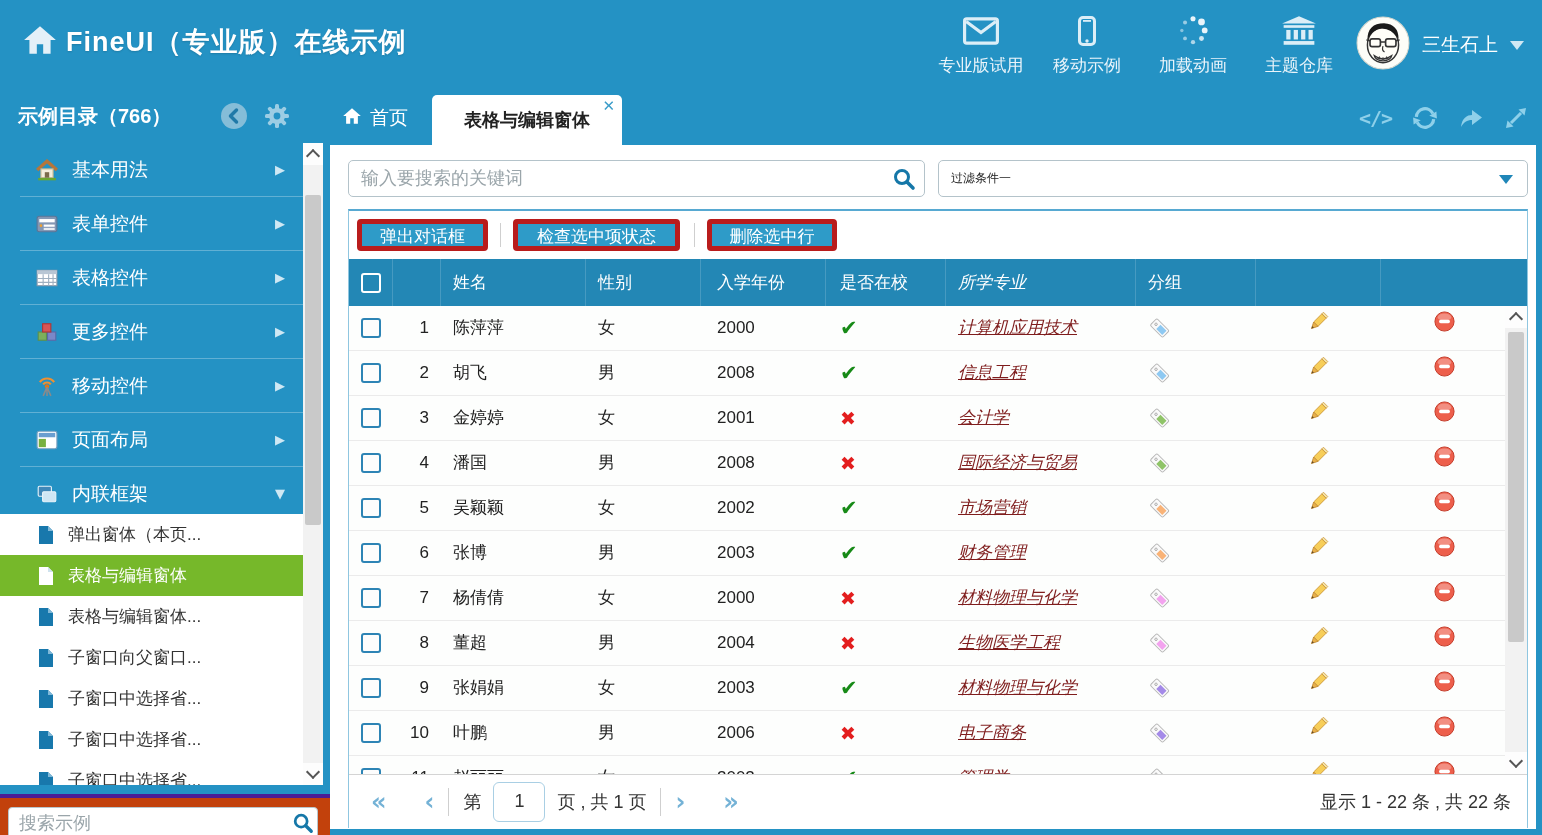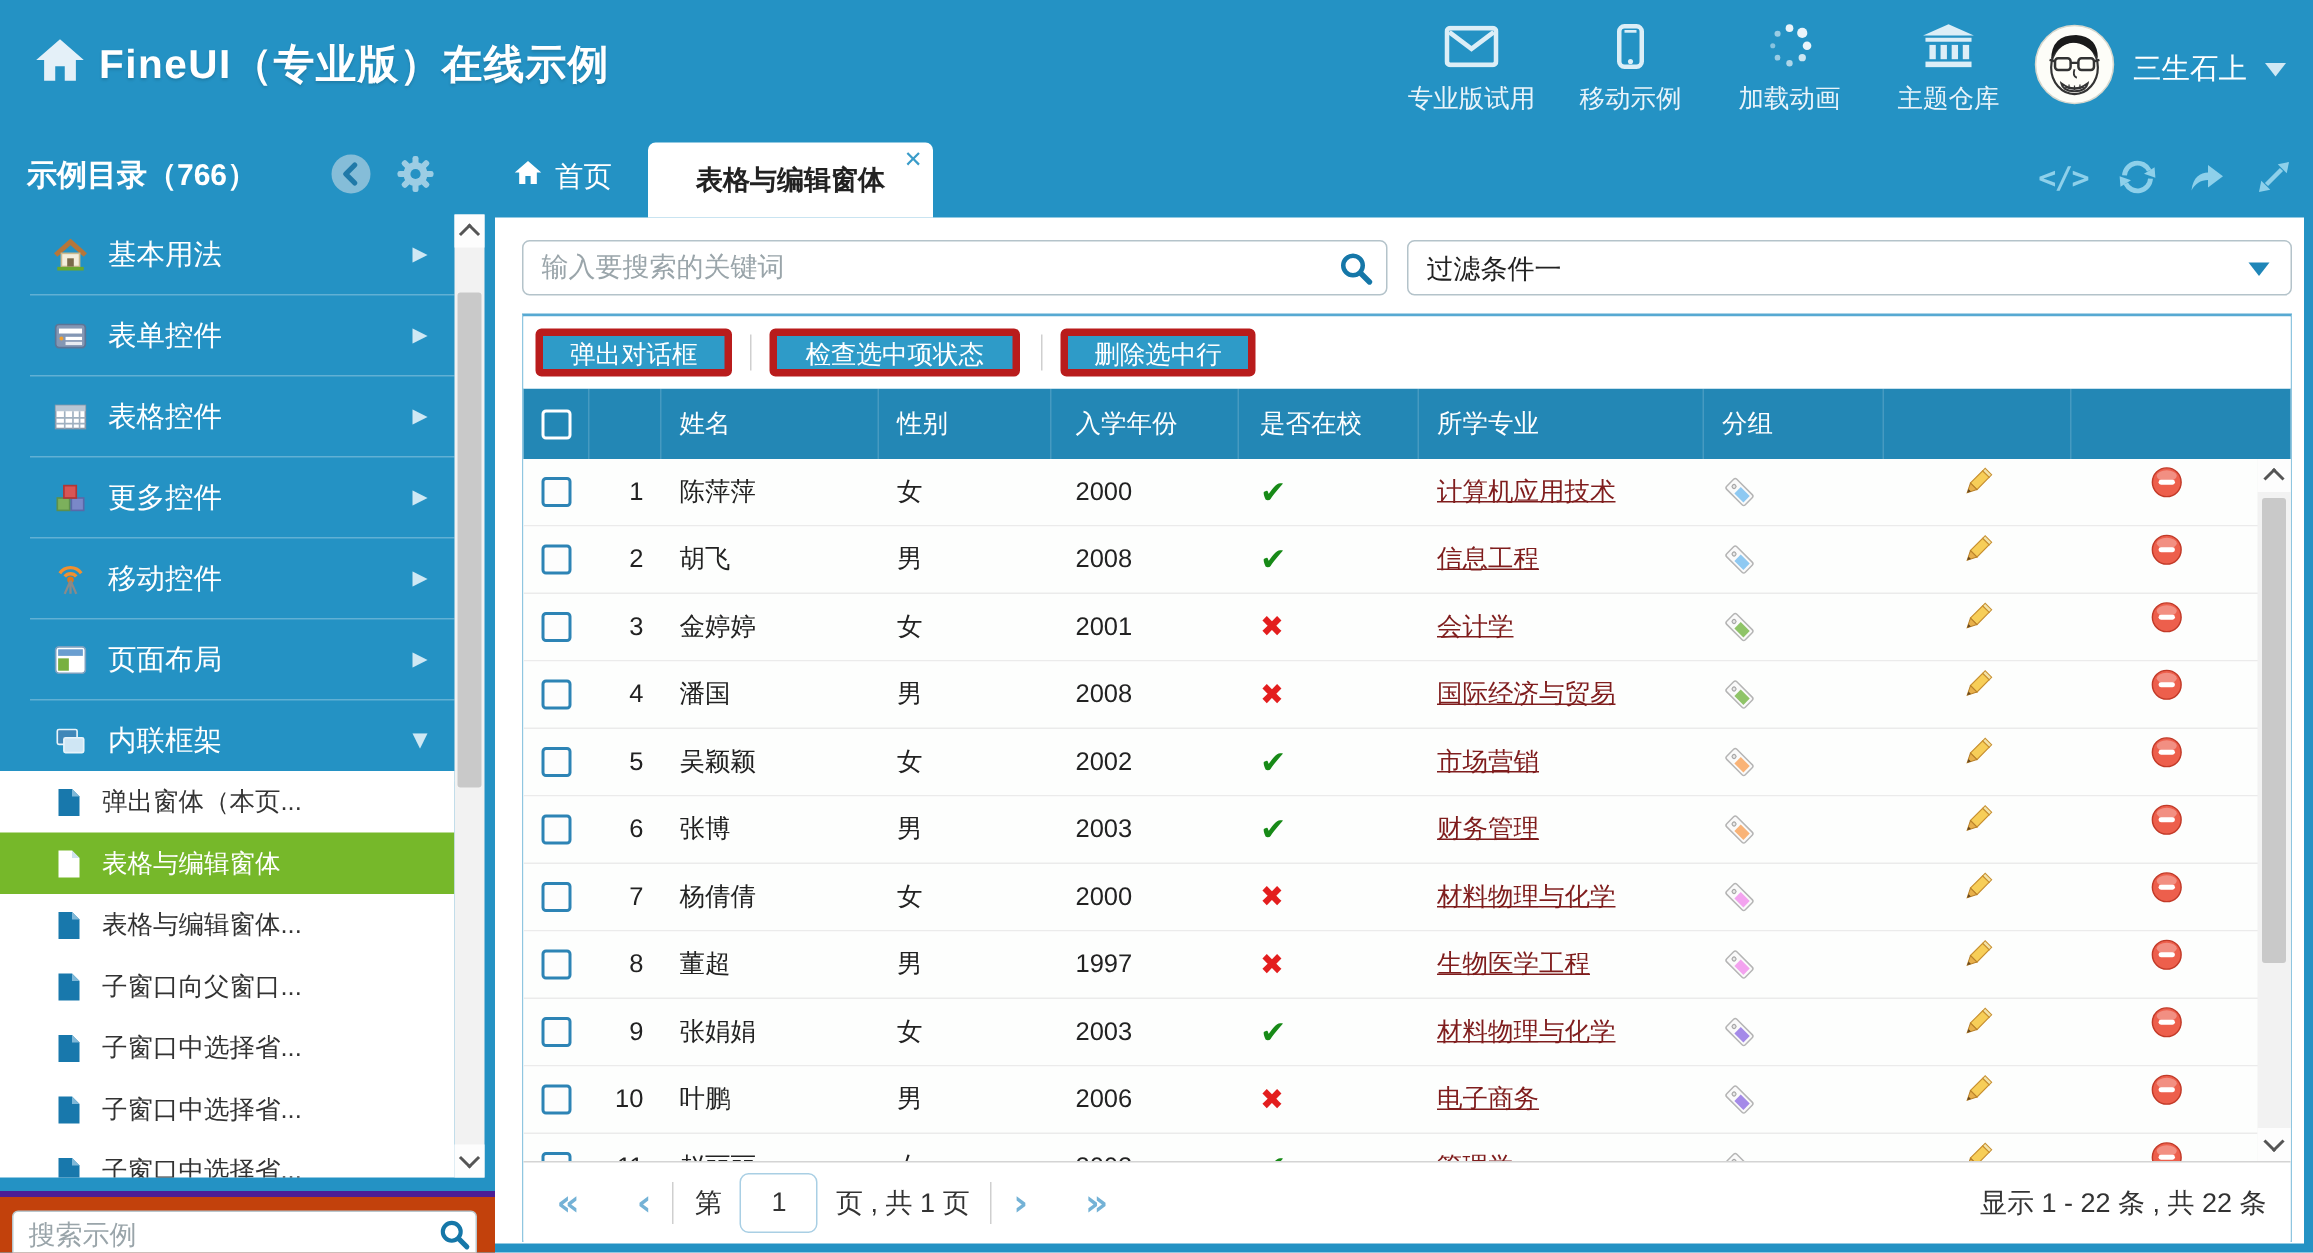--- a/index.html
+++ b/index.html
@@ -57,40 +57,40 @@
   .tab-close{position:absolute;right:7px;top:2px;color:#3a9cc9;font-size:15px;font-weight:bold;cursor:pointer;font-family:"DejaVu Sans",sans-serif;}
   .tabbar-tools{position:absolute;right:14px;top:15px;display:flex;align-items:center;gap:20px;}
   .tool-code{color:#8ed0ea;font-size:20px;font-weight:bold;letter-spacing:-1px;cursor:pointer;font-family:"DejaVu Sans Mono",monospace;}
   .tool{cursor:pointer;display:flex;align-items:center;}
   
   #main{position:absolute;left:330px;top:145px;width:1206px;height:684px;background:#fff;}
   .kw-input{position:absolute;left:18px;top:15px;width:577px;height:37px;border:1px solid #b4c3ca;border-radius:5px;box-sizing:border-box;font-size:18px;padding:0 40px 0 12px;color:#333;outline:none;}
   .kw-input::placeholder{color:#9aa5aa;}
   .kw-mag{position:absolute;left:562px;top:22px;}
   .filter-select{position:absolute;left:608px;top:15px;width:590px;height:37px;border:1px solid #b4c3ca;border-radius:5px;box-sizing:border-box;display:flex;align-items:center;cursor:pointer;background:#fff;}
-  .filter-value{font-size:18px;color:#222;margin-left:12px;flex:1;}
+  .filter-value{font-size:12px;color:#222;margin-left:12px;flex:1;}
   .filter-caret{width:0;height:0;border:7px solid transparent;border-top:9px solid #1f86b8;margin:8px 14px 0 0;}
   
   .grid-box{position:absolute;left:18px;top:64px;width:1180px;height:619px;border:1px solid #8fc6e0;border-top:2px solid #57a9d2;box-sizing:border-box;}
   .toolbar{position:relative;height:48px;background:#fff;}
   .tb-btn{position:absolute;top:8px;height:32px;background:#2e9bc8;border:5px solid #b91c1c;border-radius:4px;color:#fff;font-size:17px;cursor:pointer;font-family:inherit;}
   .tb-sep{position:absolute;top:12px;width:1px;height:24px;background:#cfcfcf;}
   .thead{height:47px;background:#2387b5;display:flex;}
   .th{color:#fff;font-size:17px;line-height:47px;box-sizing:border-box;padding-left:12px;border-right:1px solid rgba(255,255,255,.16);white-space:nowrap;}
   .th:last-child{border-right:none;}
   .tbody{height:468px;overflow:hidden;background:#fdfefd;}
   .tr{height:45px;display:flex;border-bottom:1px solid #ebebeb;background:#fdfefd;box-sizing:border-box;}
   .td{box-sizing:border-box;font-size:17px;color:#222;line-height:44px;padding-left:12px;white-space:nowrap;}
   .c-select{width:44px;display:flex;align-items:center;justify-content:center;padding-left:0;}
   .c-num{width:48px;text-align:right;padding:0 12px 0 0;}
   .c-name{width:145px;}
   .c-gender{width:115px;}
   .c-year{width:125px;padding-left:16px;}
   .c-enrolled{width:120px;padding-left:14px;}
-  .c-major{width:190px;}
+  .c-major{width:190px;font-style:italic;}
   .c-group{width:120px;display:flex;align-items:center;padding-left:12px;}
   .c-edit{width:125px;display:flex;align-items:center;justify-content:center;padding-left:0;}
   .c-delete{width:126px;display:flex;align-items:center;justify-content:center;padding-left:0;}
   .cbx{display:inline-block;width:16px;height:16px;border:2px solid #2d84b5;border-radius:3px;background:#fdfdfd;cursor:pointer;}
   .cbx.hdr{border-color:#fff;background:transparent;}
   .check-yes{color:#178a17;font-size:21px;font-weight:bold;font-family:"DejaVu Sans",sans-serif;}
   .check-no{color:#e31e1e;font-size:19px;font-weight:bold;font-family:"DejaVu Sans",sans-serif;}
   .major-link{color:#7f1d1d;text-decoration:underline;cursor:pointer;}
   
   .grid-scroll{position:absolute;right:0;top:95px;width:22px;height:468px;background:#f2f2f2;}
@@ -715,21 +715,21 @@
               </svg></span>
           </div>
         </div>
         <div class="tr">
           <div class="td c-select">
             <span class="cbx"></span>
           </div>
           <div class="td c-num">8</div>
           <div class="td c-name">董超</div>
           <div class="td c-gender">男</div>
-          <div class="td c-year">1997</div>
+          <div class="td c-year">2004</div>
           <div class="td c-enrolled"><span class="check-no">✖</span></div>
           <div class="td c-major"><a class="major-link">生物医学工程</a></div>
           <div class="td c-group">
             <svg width="24" height="24" viewBox="0 0 24 24">
               <g transform="rotate(45 12 12)">
                 <rect x="3" y="7.5" width="17.5" height="9.5" rx="1.5" fill="#fafafa" stroke="#b5b5b5"></rect>
                 <circle cx="6.6" cy="12.2" r="1.3" fill="#e8e8e8" stroke="#a8a8a8" stroke-width="0.8"></circle>
                 <rect x="10" y="9.3" width="8.5" height="6" fill="#f3a3ef"></rect>
               </g>
             </svg>

